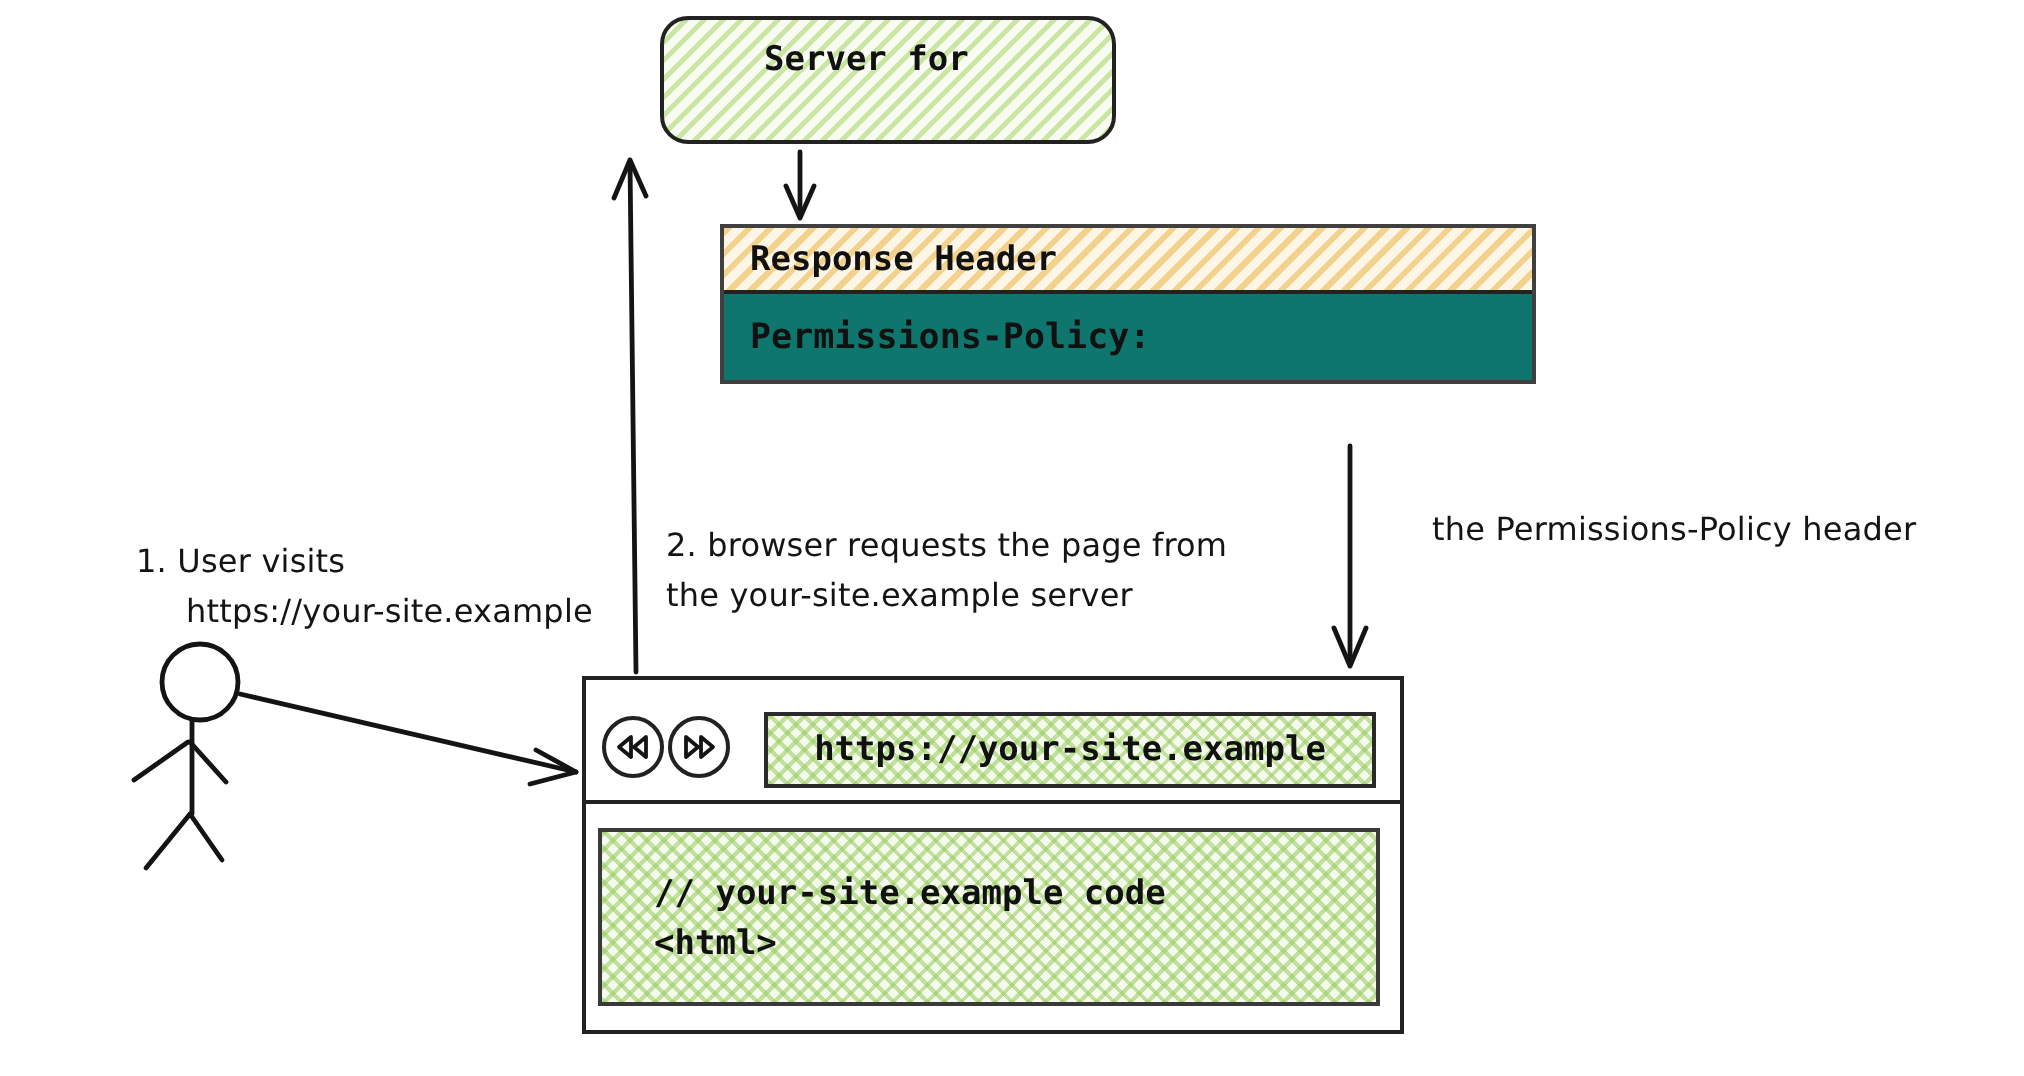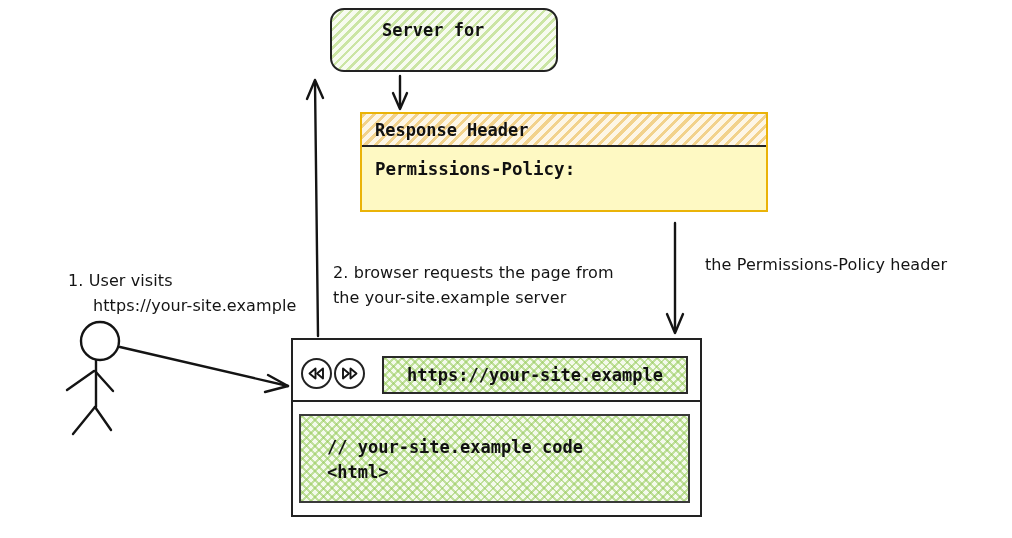--- a/index.html
+++ b/index.html
@@ -34,22 +34,22 @@
   .server-box{
     position:absolute;left:282px;top:8px;width:228px;height:64px;
     border:2.5px solid #222;border-radius:14px;
     box-sizing:border-box;
     padding:9px 0 0 50px;
     font-size:17px;line-height:22px;margin-left:48px;
   }
 
   
   .response-box{
-    position:absolute;left:360px;top:112px;width:408px;height:100px;
-    border:2px solid #eab308;background:#fef9c3;box-sizing:border-box;
+    position:absolute;left:360px;top:112px;width:408px;height:80px;
+    border:2px solid #404040;background:#0f766e;box-sizing:border-box;
   }
   .response-box .hdr{
     height:33px;line-height:33px;
     border-bottom:2px solid #222;box-sizing:border-box;
     padding-left:13px;font-size:17px;
   }
   .response-box .bdy{
     padding:10px 8px 0 13px;font-size:17.5px;line-height:25px;
   }
   .response-box .bdy .indent{padding-left:29px;}
@@ -108,21 +108,21 @@
 
   <div class="note" style="left:68px;top:268px;">
     <span>1. User visits</span>
     <span class="l2" style="margin-left:25px;">https://your-site.example</span>
   </div>
   <div class="note" style="left:333px;top:260px;">
     <span>2. browser requests the page from</span>
     <span class="l2" style="">the your-site.example server</span>
   </div>
   <div class="note" style="left:697px;top:252px;">
-    <span class="l2" style="margin-left:8px;">the Permissions-Policy header</span>
+    <span class="l2" style="margin-left:19px;">the Permissions-Policy header</span>
   </div>
 
   <div class="browser">
     <div class="topbar">
       <div class="navbtn back">
         <svg width="23" height="23" viewBox="0 0 23 23">
           <path class="stroke thin" d="M10.5 6.5 L4.5 11.5 L10.5 16.5 Z"></path>
           <path class="stroke thin" d="M18 6.5 L12 11.5 L18 16.5 Z"></path>
         </svg>
       </div>

